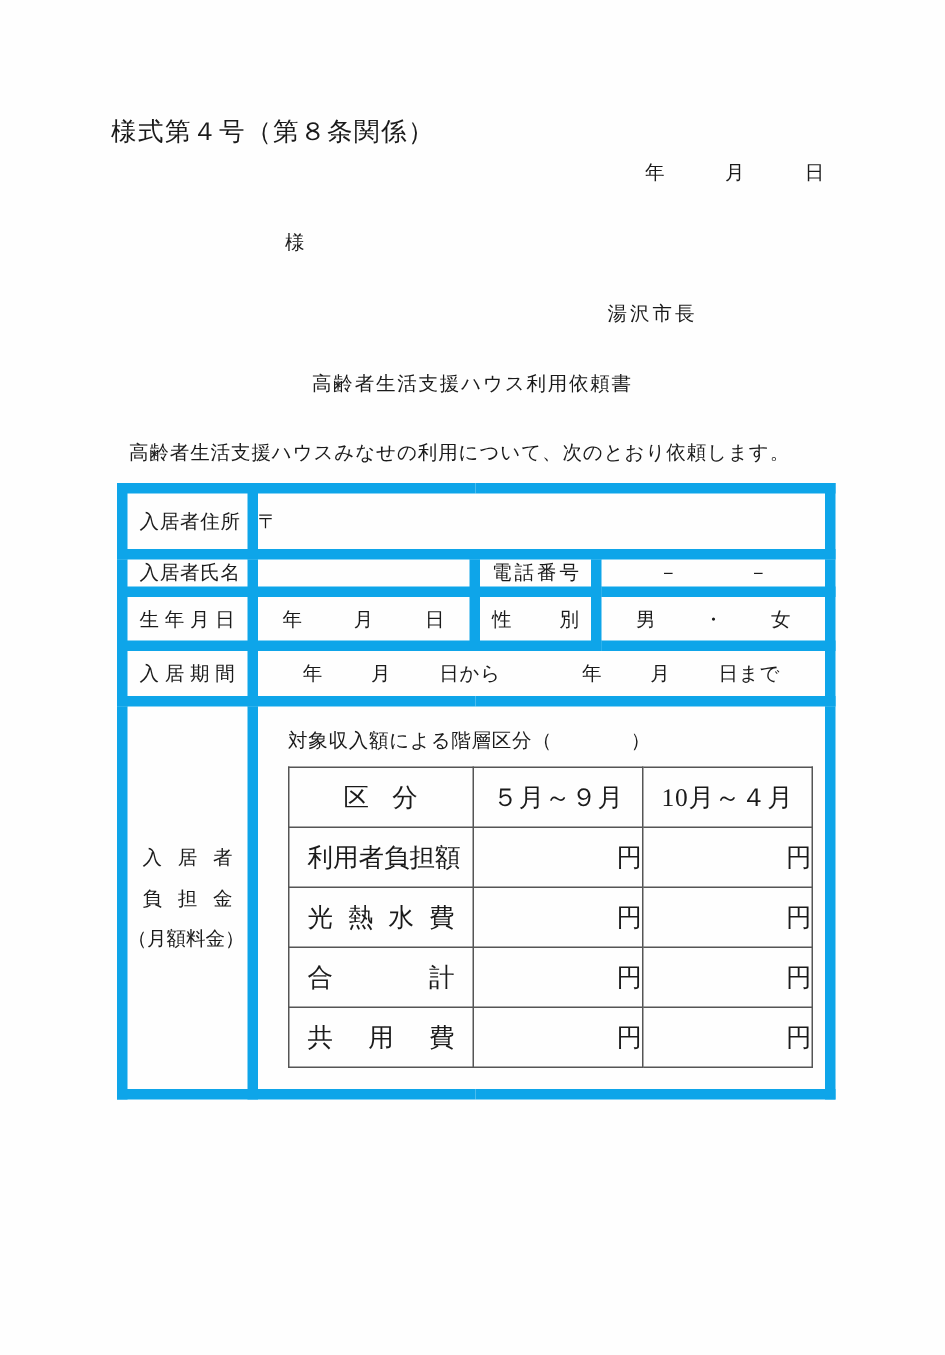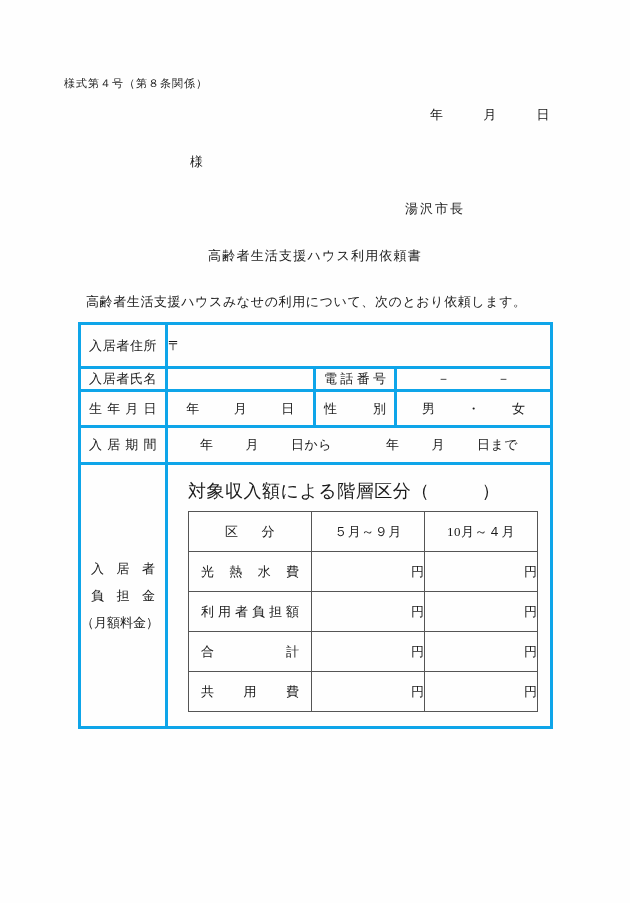--- a/index.html
+++ b/index.html
@@ -15,23 +15,23 @@
     position: relative;
     width: 630px;
     height: 903px;
     background: #fefefe;
     overflow: hidden;
   }
 
   
   .form-number {
     position: absolute;
-    left: 64px;
+    left: 74px;
     top: 76px;
-    font-size: 11px;
+    font-size: 17px;
     letter-spacing: 1px;
     white-space: nowrap;
   }
   .date-line {
     position: absolute;
     left: 430px;
     top: 106px;
     width: 120px;
     font-size: 13px;
     display: flex;
@@ -75,21 +75,21 @@
   .outer-table {
     position: absolute;
     left: 78px;
     top: 322px;
     width: 472px;
     border-collapse: collapse;
     table-layout: fixed;
     font-size: 13px;
   }
   .outer-table td {
-    border: 3px solid #0ea5e9;
+    border: 7px solid #0ea5e9;
     padding: 0;
     vertical-align: middle;
   }
   .lbl {
     width: 87px;
     text-align: center;
     letter-spacing: 0.5px;
     white-space: nowrap;
   }
   
@@ -161,35 +161,35 @@
     text-align: left;
     margin: 9px 0;
     white-space: nowrap;
   }
   .burden-body {
     vertical-align: top;
     padding: 0;
   }
   .tier-line {
     margin: 14px 0 8px 20px;
-    font-size: 18px;
+    font-size: 13px;
     letter-spacing: 0.5px;
     white-space: nowrap;
   }
   .tier-paren {
     display: inline-block;
     min-width: 52px;
   }
 
   .inner-table {
     border-collapse: collapse;
     table-layout: fixed;
     margin: 0 0 14px 20px;
     width: 348px;
-    font-size: 13px;
+    font-size: 17px;
   }
   .inner-table td {
     border: 1px solid #555;
     height: 39px;
     padding: 0;
     vertical-align: middle;
   }
   .inner-head-cat { width: 122px; text-align: center; letter-spacing: 0.5px; }
   .inner-head-per { width: 112px; text-align: center; letter-spacing: 0.5px; }
   .cat-cell {
@@ -335,29 +335,29 @@
               <tr>
                 <td class="inner-head-cat">
                   <span class="head-spread">区分</span>
                 </td>
                 <td class="inner-head-per">５月～９月</td>
                 <td class="inner-head-per">10月～４月</td>
               </tr>
 
               <tr>
                 <td class="cat-cell">
+                  <span class="spread2">利用者負担額</span>
+                </td>
+                <td class="yen-cell">円</td>
+                <td class="yen-cell">円</td>
+              </tr>
+
+              <tr>
+                <td class="cat-cell">
                   <span class="spread2">光熱水費</span>
-                </td>
-                <td class="yen-cell">円</td>
-                <td class="yen-cell">円</td>
-              </tr>
-
-              <tr>
-                <td class="cat-cell">
-                  <span class="spread2">利用者負担額</span>
                 </td>
                 <td class="yen-cell">円</td>
                 <td class="yen-cell">円</td>
               </tr>
 
               <tr>
                 <td class="cat-cell">
                   <span class="spread2">合計</span>
                 </td>
                 <td class="yen-cell">円</td>

